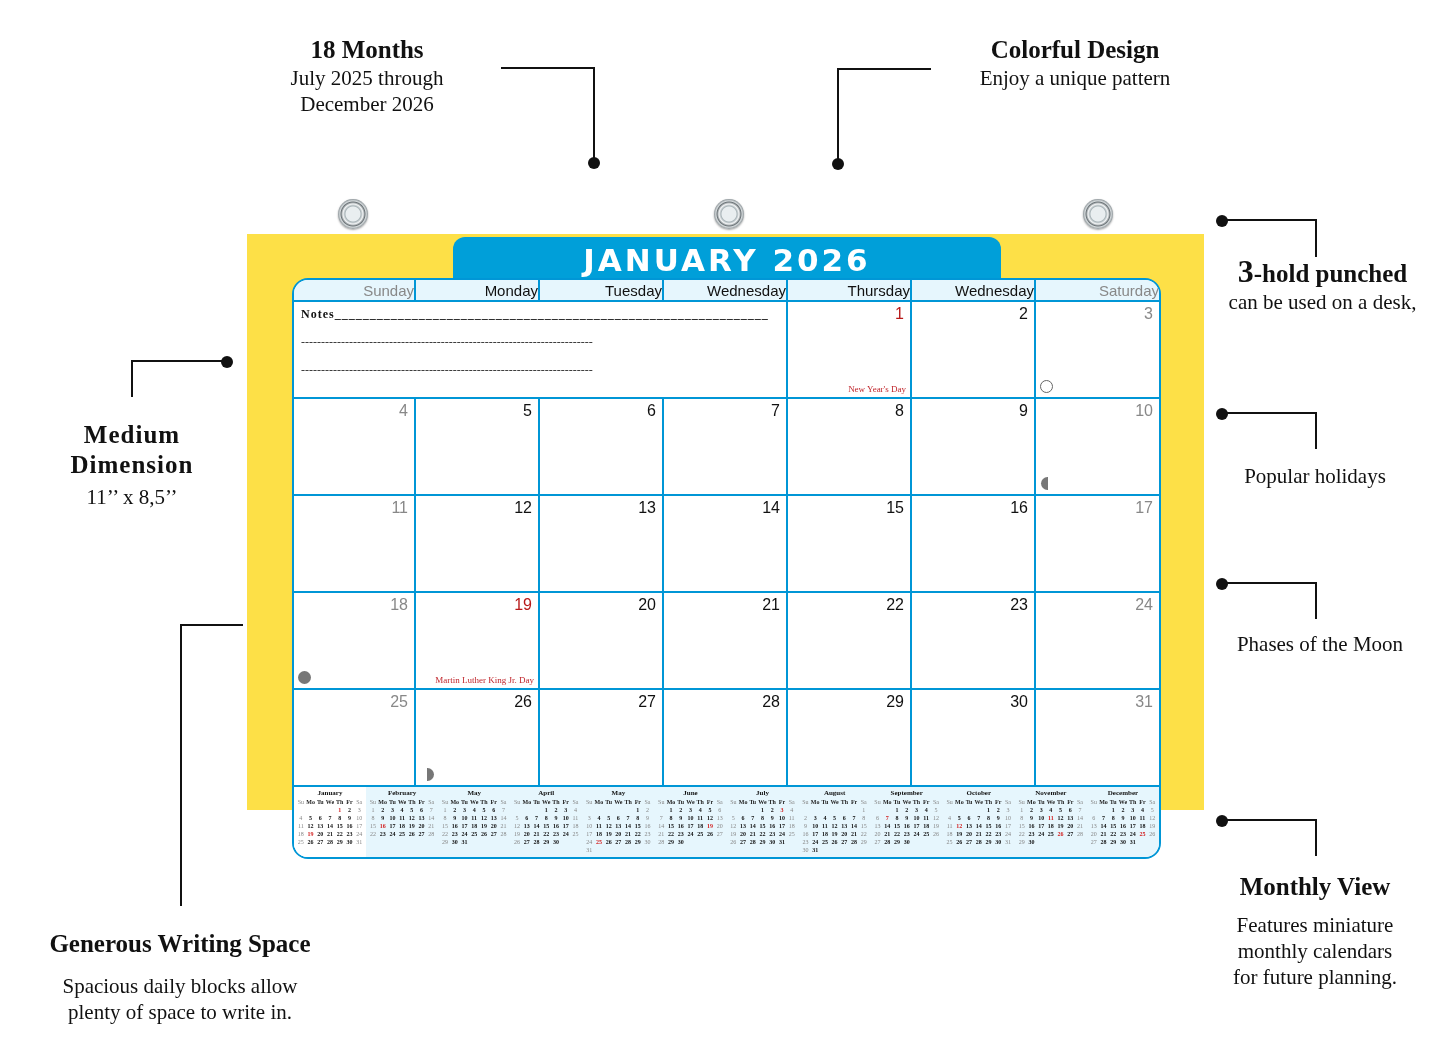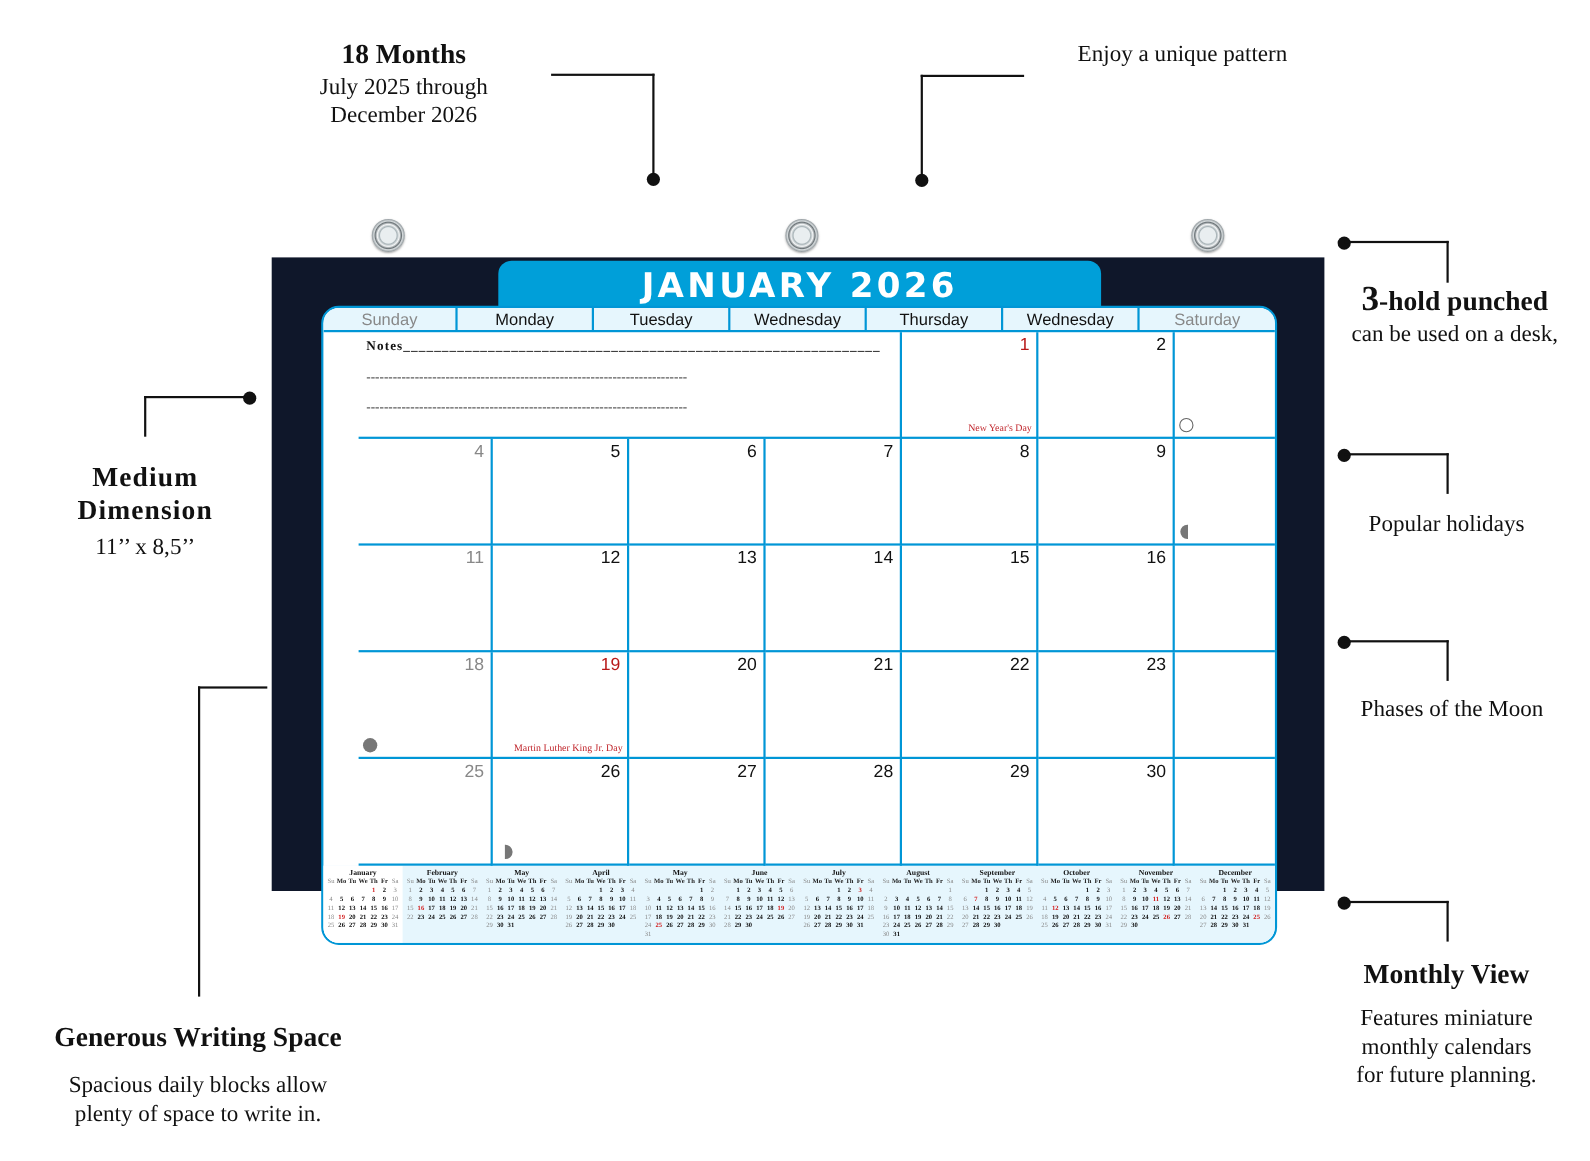--- a/index.html
+++ b/index.html
@@ -8,36 +8,36 @@
 
   .ann { position: absolute; text-align: center; font-family: "Liberation Serif", serif; }
   .ann .h { font-weight: bold; font-size: 25px; line-height: 30px; color: #111; }
   .ann .s { font-size: 21px; line-height: 26px; color: #111; }
   .ann .big3 { font-size: 32px; }
 
   .line { position: absolute; background: #111; }
   .dot { position: absolute; width: 12px; height: 12px; border-radius: 50%; background: #111; }
 
   
-  .cal { position: absolute; left: 247px; top: 234px; width: 957px; height: 576px; background: #0f172a; }
+  .cal { position: absolute; left: 247px; top: 234px; width: 957px; height: 576px; background: #fde047; }
   .paper-top { position: absolute; left: 247px; top: 198px; width: 957px; height: 36px; background: #fff; }
   .grommet { position: absolute; top: 199px; width: 30px; height: 30px; border-radius: 50%;
     background: radial-gradient(circle at 50% 50%, #e9eef0 0 7px, #a9b4b8 8px, #f3f5f6 10px, #6c7478 12px, #d6dbdd 13px, #8d9599 15px); box-shadow: 0 1px 2px rgba(0,0,0,.35); }
 
   .title-tab { position: absolute; left: 206px; top: 3px; width: 548px; height: 46px; background: #009fd9; border-radius: 12px 12px 0 0; display: flex; align-items: center; justify-content: center; }
   .title-tab span { font-family: "DejaVu Sans", sans-serif; font-weight: bold; font-size: 31px; letter-spacing: 3px; color: #fff; }
 
   .board { position: absolute; left: 45px; top: 44px; width: 869px; height: 581px; background: #fff; border: 2px solid #0096d6; border-radius: 16px; overflow: hidden; }
 
   .dow-row { display: grid; grid-template-columns: 122px 124px 124px 124px 124px 124px 123px; height: 22px; background: #e6f6fd; border-bottom: 2px solid #0096d6; }
-  .dow-row div { font-family: "Liberation Sans", sans-serif; font-size: 15px; text-align: center; line-height: 21px; color: #111; border-right: 2px solid #0096d6; }
+  .dow-row div { font-family: "Liberation Sans", sans-serif; font-size: 15px; text-align: right; line-height: 21px; color: #111; border-right: 2px solid #0096d6; }
   .dow-row div:last-child { border-right: none; }
   .dow-row .wk { color: #888; }
 
-  .grid { display: grid; grid-template-columns: 122px 124px 124px 124px 124px 124px 123px; grid-auto-rows: 97px; padding-left: 32px; }
+  .grid { display: grid; grid-template-columns: 122px 124px 124px 124px 124px 124px 123px; grid-auto-rows: 97px; }
   .cell { position: relative; border-right: 2px solid #0096d6; border-bottom: 2px solid #0096d6; }
   .cell.last { border-right: none; }
   .num { position: absolute; right: 6px; top: 3px; font-family: "Liberation Sans", sans-serif; font-size: 16px; color: #111; }
   .num.wk { color: #888; }
   .num.hol { color: #b81919; }
   .holiday { position: absolute; right: 4px; bottom: 3px; font-size: 9px; color: #c0262c; white-space: nowrap; }
   .moon { position: absolute; left: 4px; bottom: 4px; width: 13px; height: 13px; }
   .moon.full { border: 1px solid #666; border-radius: 50%; background: #fff; }
   .moon.new { border-radius: 50%; background: #777; }
   .moon.first { width: 7px; left: 11px; border-radius: 0 7px 7px 0; background: #777; }
@@ -64,20 +64,21 @@
 <div class="ann" style="left:262px; top:35px; width:210px;">
   <div class="h">18 Months</div>
   <div class="s">July 2025 through</div>
   <div class="s">December 2026</div>
 </div>
 <div class="line" style="left:501px; top:67px; width:94px; height:2px;"></div>
 <div class="line" style="left:593px; top:67px; width:2px; height:96px;"></div>
 <div class="dot" style="left:588px; top:157px;"></div>
 
 <div class="ann" style="left:955px; top:35px; width:240px;">
+  <div class="h">Colorful Design</div>
   <div class="s">Enjoy a unique pattern</div>
 </div>
 <div class="line" style="left:837px; top:68px; width:94px; height:2px;"></div>
 <div class="line" style="left:837px; top:68px; width:2px; height:96px;"></div>
 <div class="dot" style="left:832px; top:158px;"></div>
 
 <div class="ann" style="left:1200px; top:256px; width:245px;">
   <div class="h"><span class="big3">3</span><span>-hold punched</span></div>
   <div class="s">can be used on a desk,</div>
 </div>

